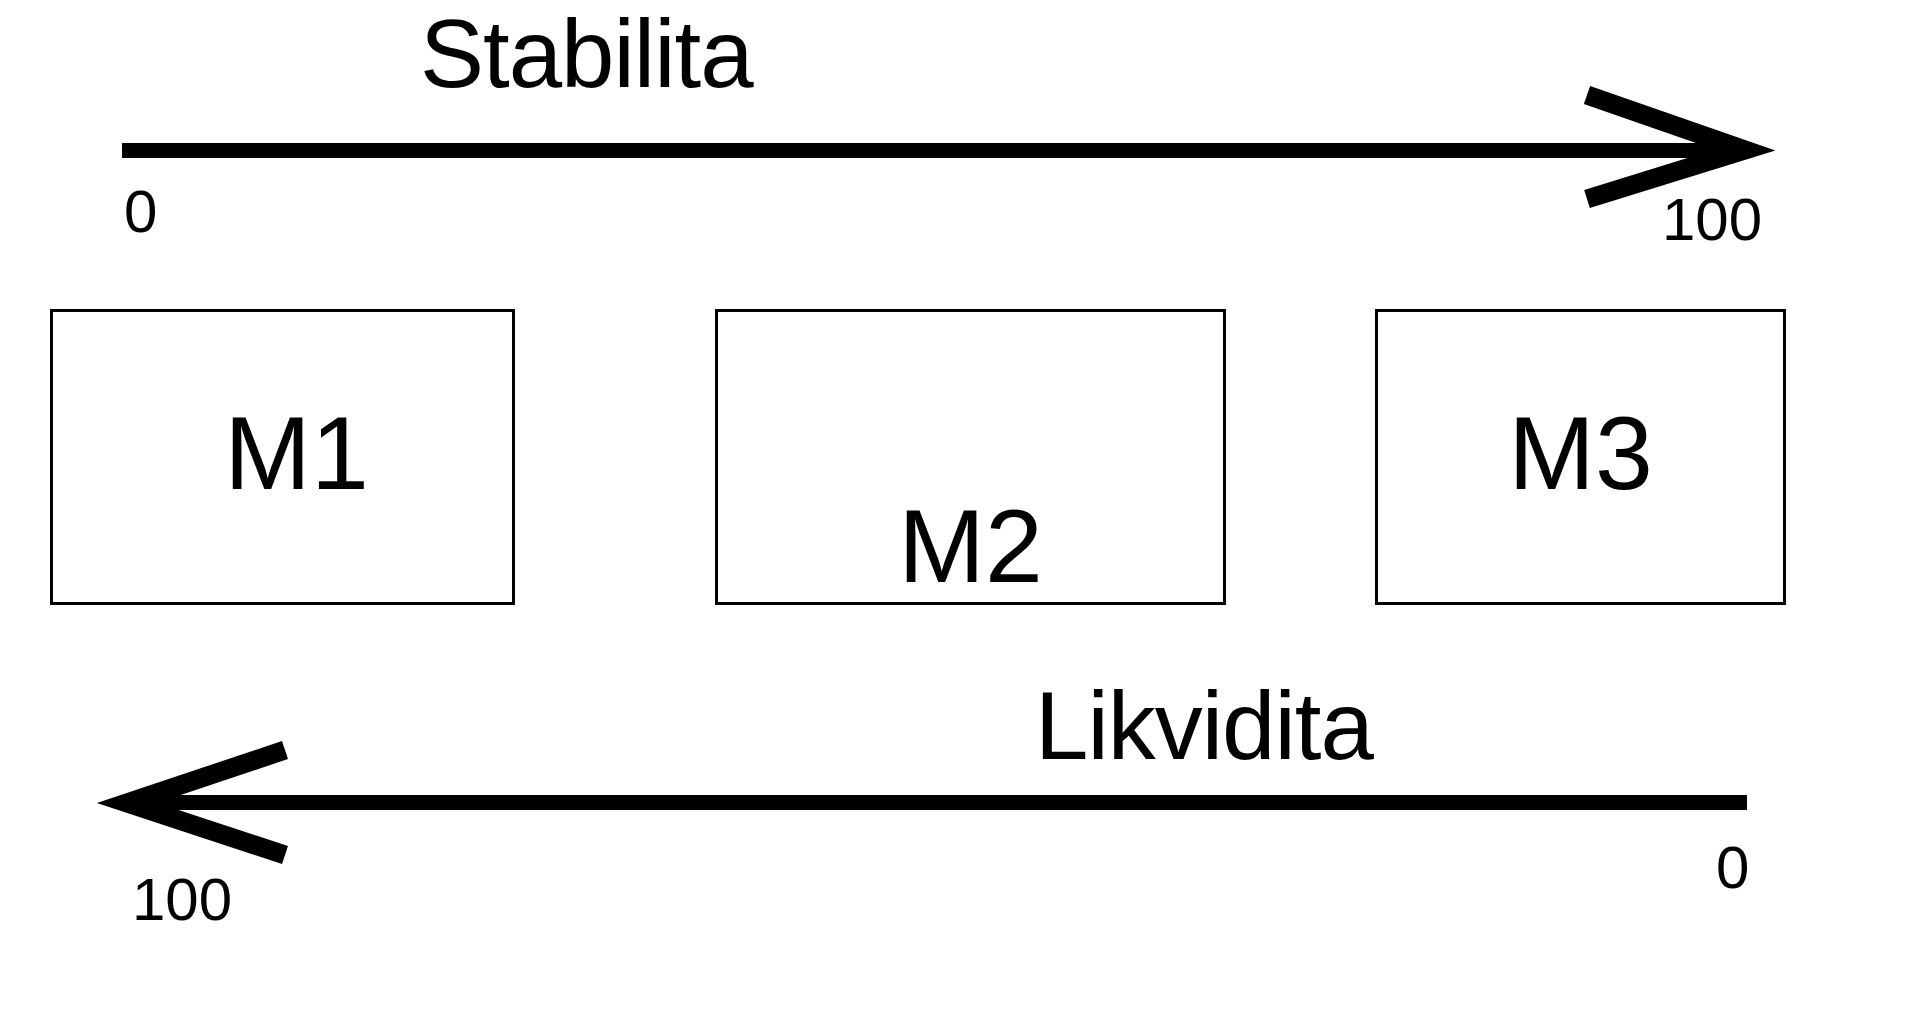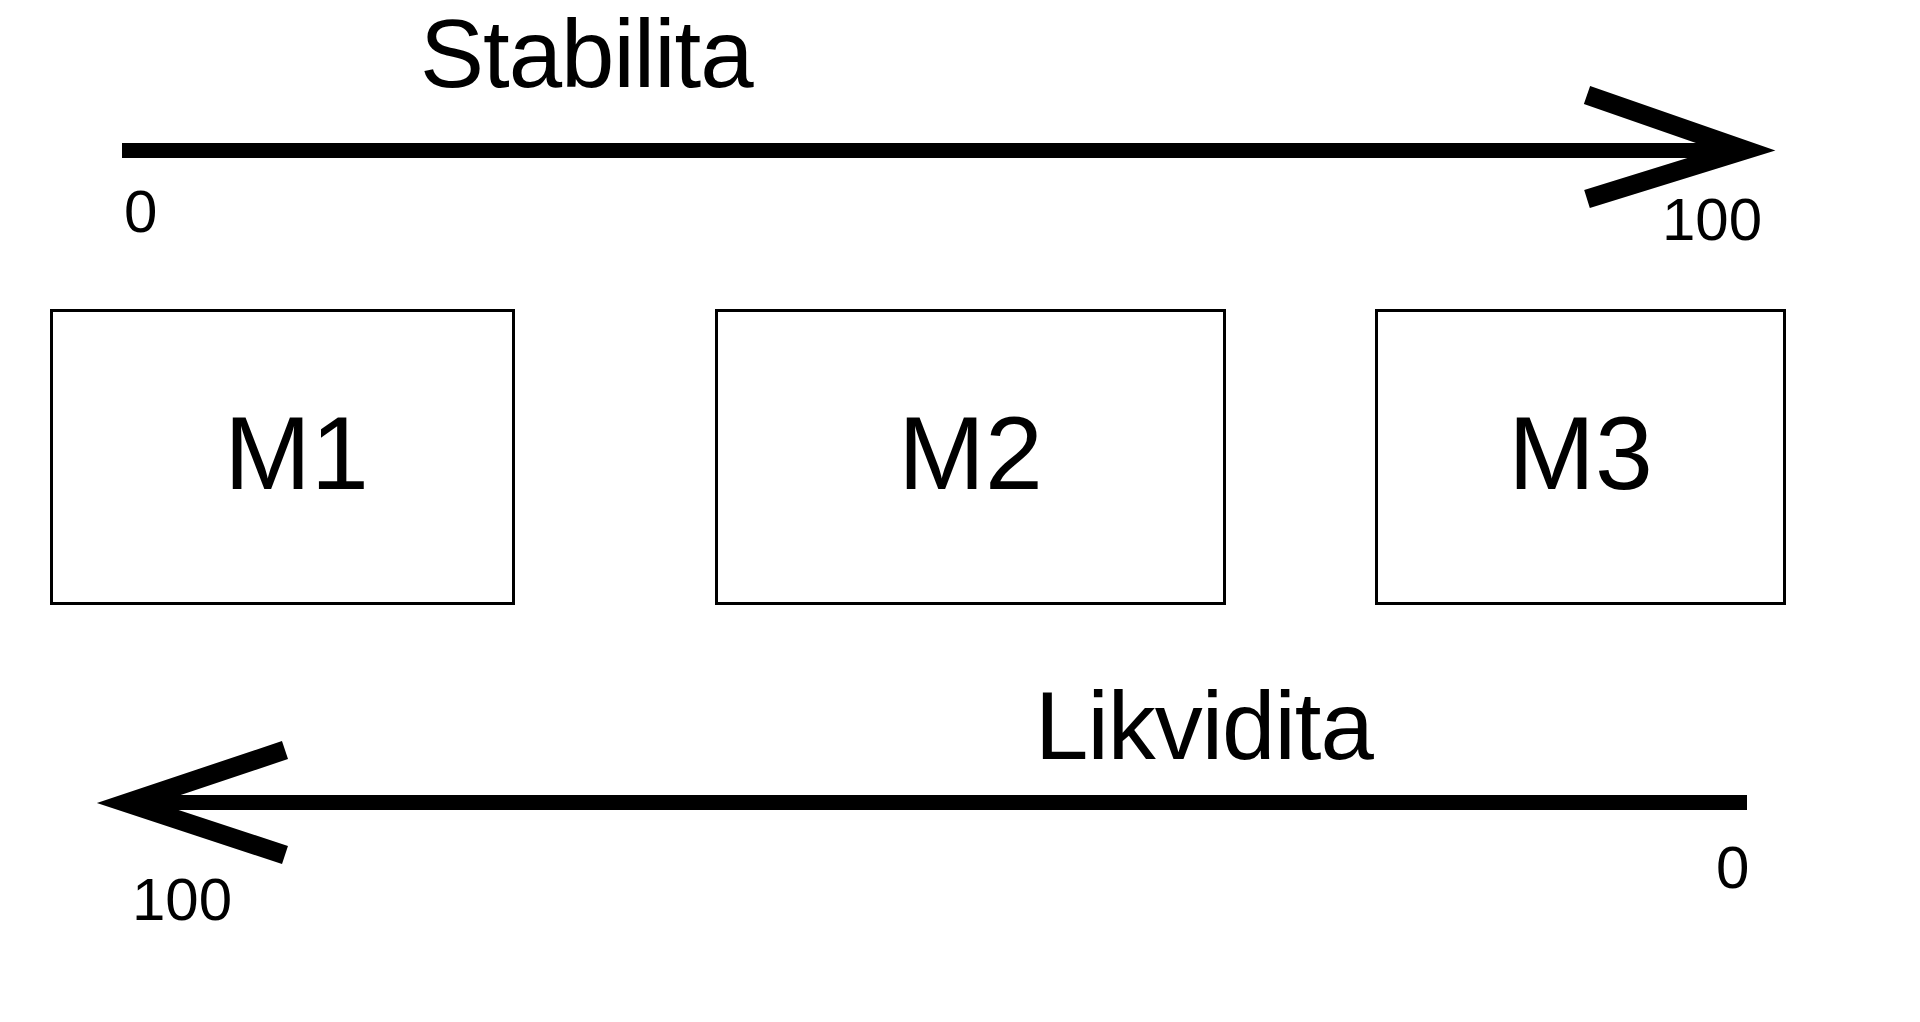--- a/index.html
+++ b/index.html
@@ -71,21 +71,21 @@
     top: 309px;
     height: 296px;
     background: #ffffff;
     border: 3px solid #000000;
     box-sizing: border-box;
     display: flex;
     align-items: center;
     justify-content: center;
   }
   #box-m1 { left: 50px;   width: 465px; padding-left: 28px; }
-  #box-m2 { left: 715px;  width: 511px; }
+  #box-m2 { left: 715px;  width: 511px; align-items: flex-end; }
   #box-m3 { left: 1375px; width: 411px; }
 
   .agg-label {
     font-family: "Liberation Sans", sans-serif;
     font-weight: 400;
     font-size: 104px;
     line-height: 1;
     color: #000000;
     position: relative;
     top: -4px;

